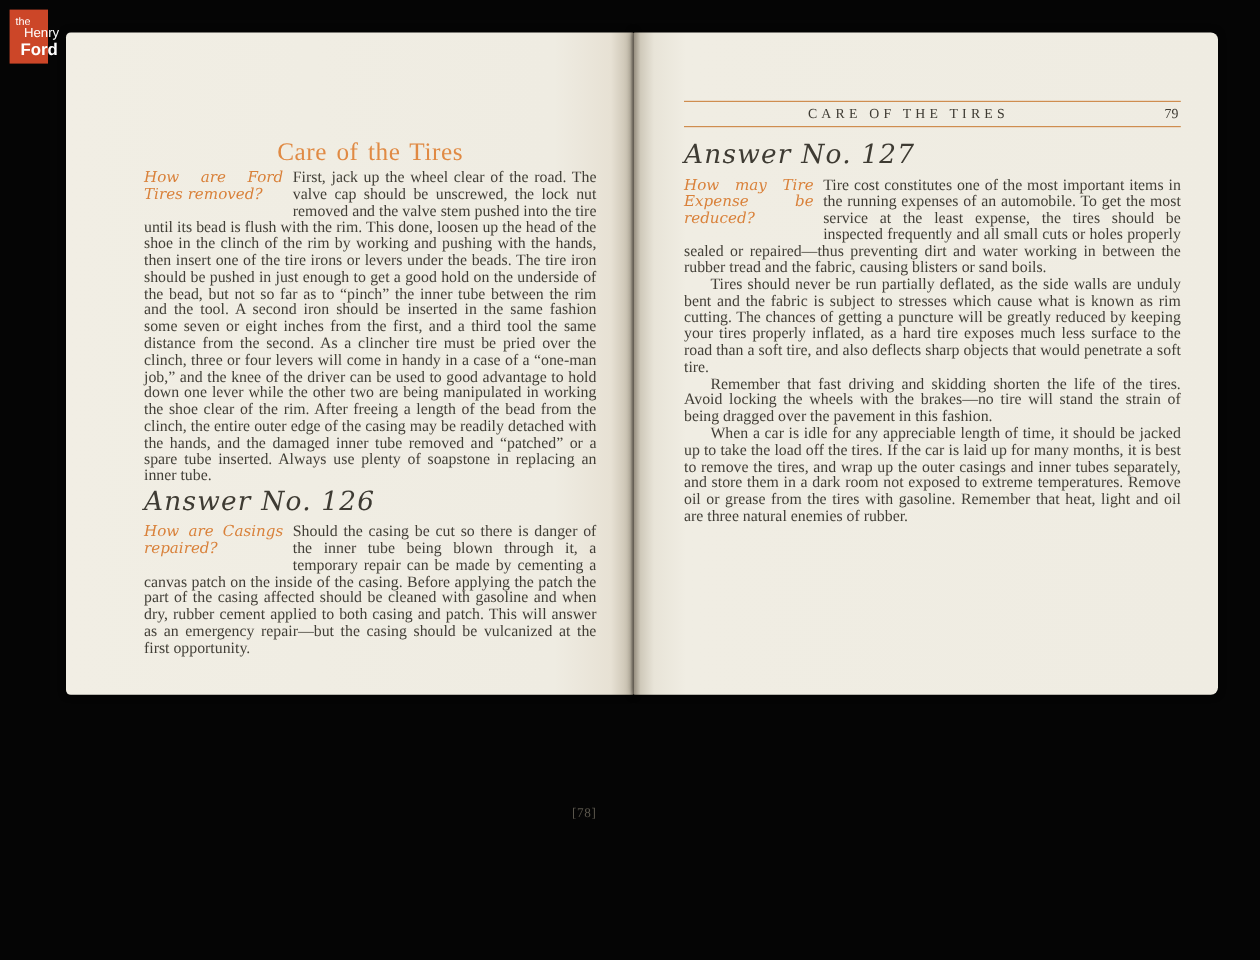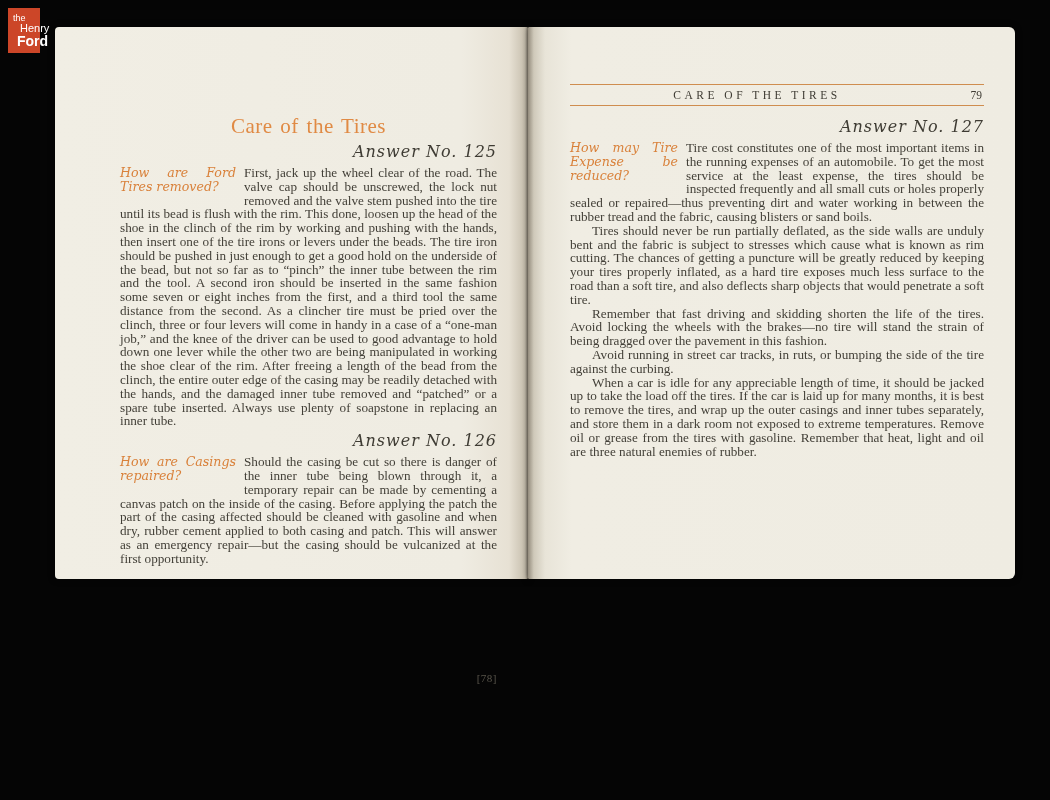--- a/index.html
+++ b/index.html
@@ -25,24 +25,24 @@
   .lp-content{position:absolute;left:65px;right:31px;top:0;}
   .rp-content{position:absolute;left:42px;right:31px;top:0;}
 
   
   .chapter-title{
     margin:87px 0 2px;text-align:center;
     font-size:21px;font-weight:400;color:#e08a44;
     letter-spacing:.5px;word-spacing:2px;
   }
   .answer-heading{
-    margin:3px 0 5px;text-align:right;
+    margin:3px 0 5px;text-align:left;
     font-family:"DejaVu Serif", serif;
     font-style:italic;font-weight:400;
-    font-size:16px;color:#3e3b33;letter-spacing:1px;
+    font-size:22px;color:#3e3b33;letter-spacing:1px;
   }
   .body-par{
     margin:0;text-align:justify;
     font-size:13.2px;line-height:13.8px;color:#423f37;
   }
   .body-par.indent{text-indent:22px;}
   .question{
     float:left;width:124px;padding-right:8px;box-sizing:border-box;
     font-family:"DejaVu Serif", serif;
     font-style:italic;font-weight:400;
@@ -84,21 +84,20 @@
   <span class="logo-the">the</span>
   <span class="logo-henry">Henry</span>
   <span class="logo-ford">Ford</span>
 </div>
 
 <div class="page page-left">
   <div class="lp-content">
 
     <h1 class="chapter-title">Care of the Tires</h1>
 
-    <h2 class="answer-heading">Answer No. 125</h2>
     <p class="body-par clearfix"><span class="question">How are Ford Tires removed?</span><span>First, jack up the wheel clear of the road.  The valve cap should be unscrewed, the lock nut removed and the valve stem pushed into the tire until its bead is flush with the rim. This done, loosen up the head of the shoe in the clinch of the rim by working and pushing with the hands, then insert one of the tire irons or levers under the beads.  The tire iron should be pushed in just enough to get a good hold on the underside of the bead, but not so far as to “pinch” the inner tube between the rim and the tool.  A second iron should be inserted in the same fashion some seven or eight inches from the first, and a third tool the same distance from the second.  As a clincher tire must be pried over the clinch, three or four levers will come in handy in a case of a “one-man job,” and the knee of the driver can be used to good advantage to hold down one lever while the other two are being manipulated in working the shoe clear of the rim.  After freeing a length of the bead from the clinch, the entire outer edge of the casing may be readily detached with the hands, and the damaged inner tube removed and “patched” or a spare tube inserted.  Always use plenty of soapstone in replacing an inner tube.</span></p>
 
     <h2 class="answer-heading">Answer No. 126</h2>
     <p class="body-par clearfix"><span class="question">How are Casings repaired?</span><span>Should the casing be cut so there is danger of the inner tube being blown through it, a temporary repair can be made by cementing a canvas patch on the inside of the casing.  Before applying the patch the part of the casing affected should be cleaned with gasoline and when dry, rubber cement applied to both casing and patch.  This will answer as an emergency repair—but the casing should be vulcanized at the first opportunity.</span></p>
 
   </div>
   <div class="folio">[78]</div>
 </div>
 
 <div class="page page-right">
@@ -110,17 +109,16 @@
         <span class="rh-title">CARE OF THE TIRES</span>
         <span class="rh-num">79</span>
       </div>
       <hr class="rh-rule">
     </div>
 
     <h2 class="answer-heading rp-heading">Answer No. 127</h2>
     <p class="body-par clearfix"><span class="question q-right">How may Tire Expense be reduced?</span><span>Tire cost constitutes one of the most important items in the running expenses of an automobile.  To get the most service at the least expense, the tires should be inspected frequently and all small cuts or holes properly sealed or repaired—thus preventing dirt and water working in between the rubber tread and the fabric, causing blisters or sand boils.</span></p>
     <p class="body-par indent">Tires should never be run partially deflated, as the side walls are unduly bent and the fabric is subject to stresses which cause what is known as rim cutting.  The chances of getting a puncture will be greatly reduced by keeping your tires properly inflated, as a hard tire exposes much less surface to the road than a soft tire, and also deflects sharp objects that would penetrate a soft tire.</p>
     <p class="body-par indent">Remember that fast driving and skidding shorten the life of the tires.  Avoid locking the wheels with the brakes—no tire will stand the strain of being dragged over the pavement in this fashion.</p>
-    <p class="body-par indent">Avoid running in street car tracks, in ruts, or bumping the side of the tire against the curbing.</p>
     <p class="body-par indent">When a car is idle for any appreciable length of time, it should be jacked up to take the load off the tires.  If the car is laid up for many months, it is best to remove the tires, and wrap up the outer casings and inner tubes separately, and store them in a dark room not exposed to extreme temperatures.  Remove oil or grease from the tires with gasoline.  Remember that heat, light and oil are three natural enemies of rubber.</p>
 
   </div>
 </div>
 
 </body></html>

